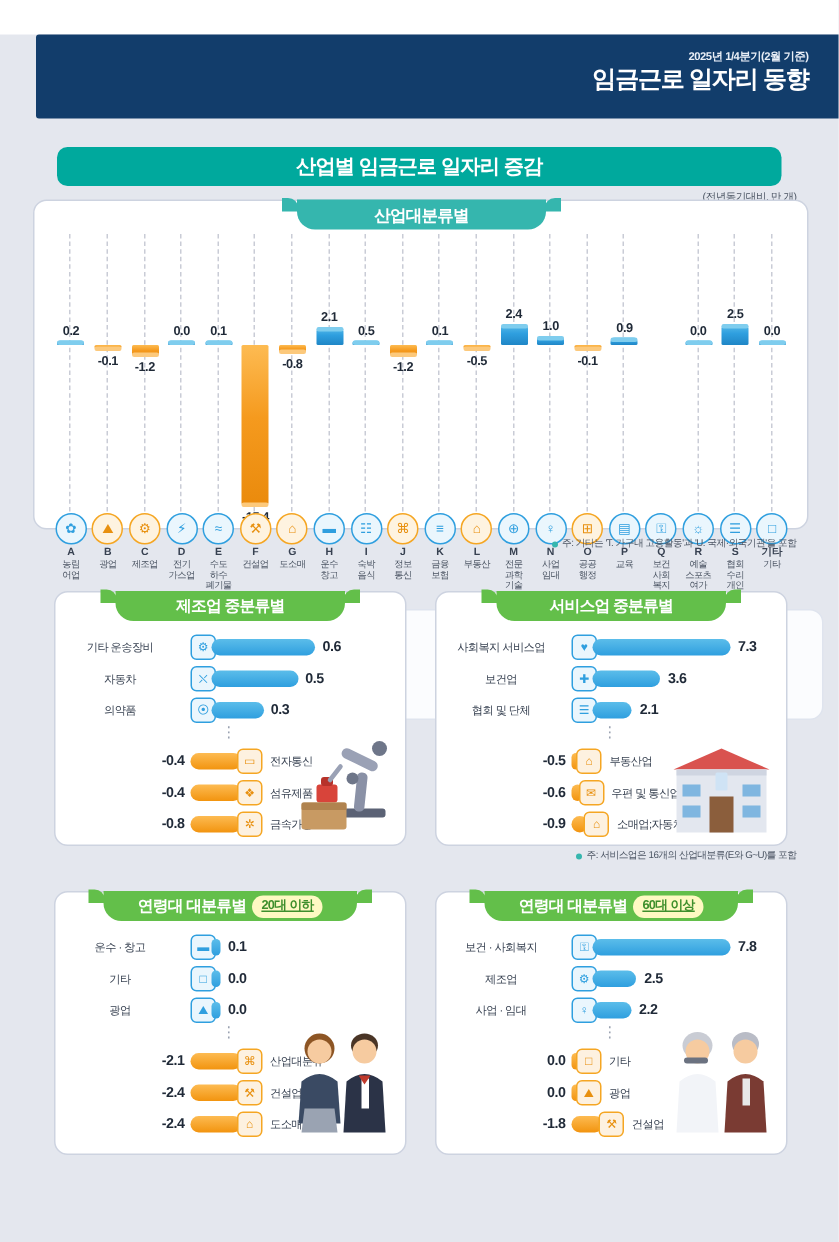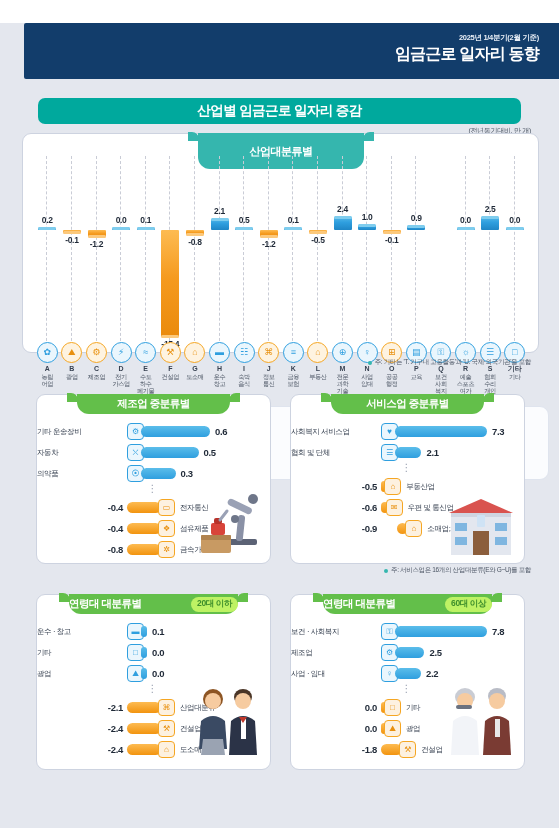--- a/index.html
+++ b/index.html
@@ -34,21 +34,21 @@
     position:absolute;right:28px;top:126px;font-size:7px;color:#4b5563;letter-spacing:-.3px;
   }
 
   
   .card{
     position:absolute;background:#fff;border:1px solid #cdd3e0;border-radius:9px;
   }
   .card-main{left:22px;top:133px;width:515px;height:218px;}
 
   .cap{
-    position:absolute;height:36px;background:#35b6ae;border-radius:0 0 12px 12px;
+    position:absolute;height:20px;background:#35b6ae;border-radius:0 0 12px 12px;
     color:#fff;font-size:11px;font-weight:bold;letter-spacing:-.5px;
     display:flex;align-items:center;justify-content:center;
   }
   .cap-main{left:175px;top:-1px;width:166px;}
   .cap-notch{position:absolute;top:-1px;width:11px;height:9px;background:#35b6ae;}
   .cap-notch.l{left:-10px;border-radius:0 7px 0 0;}
   .cap-notch.r{right:-10px;border-radius:7px 0 0 0;}
 
   
   .chart{position:absolute;left:12px;top:22px;width:492px;height:190px;}
@@ -116,31 +116,31 @@
   .cap-g{
     position:absolute;height:20px;background:#63bf4a;border-radius:0 0 12px 12px;
     color:#fff;font-size:10.5px;font-weight:bold;letter-spacing:-.5px;
     display:flex;align-items:center;justify-content:center;gap:4px;
     top:-1px;
   }
   .cap-g .notch{position:absolute;top:-1px;width:11px;height:9px;background:#63bf4a;}
   .cap-g .notch.l{left:-10px;border-radius:0 7px 0 0;}
   .cap-g .notch.r{right:-10px;border-radius:7px 0 0 0;}
   .cap-g1{left:40px;width:153px;}
-  .cap-g2{left:32px;width:169px;justify-content:space-between;}
+  .cap-g2{left:32px;width:169px;}
   .badge{
-    background:#bef264;color:#3e8f2c;border-radius:9px;padding:1.5px 6px;
-    font-size:8.5px;font-weight:bold;letter-spacing:-.4px;
+    background:#fef9c3;color:#3e8f2c;border-radius:9px;padding:1.5px 6px;
+    font-size:8.5px;font-weight:bold;letter-spacing:-.4px;text-decoration:underline;
   }
 
   
   .rows{position:absolute;left:0;top:26px;width:100%;}
   .row{position:relative;height:21px;display:flex;align-items:center;}
   .row .lbl{
-    font-size:7.5px;color:#374151;letter-spacing:-.4px;text-align:left;white-space:nowrap;
+    font-size:7.5px;color:#374151;letter-spacing:-.4px;text-align:center;white-space:nowrap;
   }
   .row .val{
     font-size:9.5px;font-weight:bold;color:#1f2937;letter-spacing:-.3px;white-space:nowrap;
   }
   .hbar{height:11px;border-radius:6px;}
   .hbar.pos{background:linear-gradient(180deg,#5bbdea,#2f9fdf);}
   .hbar.neg{background:linear-gradient(180deg,#fdbb52,#f2940f);}
   .sq{
     width:15px;height:15px;border-radius:4px;border:1.6px solid #2f9fdf;background:#eaf6fd;
     display:flex;align-items:center;justify-content:center;font-size:8px;color:#2f9fdf;flex:0 0 auto;
@@ -482,40 +482,46 @@
       <span>서비스업 중분류별</span>
     </div>
     <div class="rows" id="rows-services">
         <div class="row rp">
           <div class="lbl">사회복지 서비스업</div>
           <div class="sq">♥</div>
           <div class="hbar pos" style="width: 92px; margin-left: -3px;"></div>
           <div class="val" style="margin-left:5px">7.3</div>
         </div>
         <div class="row rp">
+          <div class="lbl">보건업</div>
+          <div class="sq">✚</div>
+          <div class="hbar pos" style="width: 45.3699px; margin-left: -3px;"></div>
+          <div class="val" style="margin-left:5px">3.6</div>
+        </div>
+        <div class="row rp">
           <div class="lbl">협회 및 단체</div>
           <div class="sq">☰</div>
           <div class="hbar pos" style="width: 26.4658px; margin-left: -3px;"></div>
           <div class="val" style="margin-left:5px">2.1</div>
         </div>
         <div class="ellipsis">⋮</div>
         <div class="row rn">
           <div class="val" style="width:86px;text-align:right;padding-right:4px">-0.5</div>
           <div class="hbar neg" style="width: 6.30137px; margin-right: -3px;"></div>
           <div class="sq or">⌂</div>
           <div class="lbl" style="width:auto;text-align:left;padding-left:5px">부동산업</div>
         </div>
         <div class="row rn">
           <div class="val" style="width:86px;text-align:right;padding-right:4px">-0.6</div>
           <div class="hbar neg" style="width: 7.56164px; margin-right: -3px;"></div>
           <div class="sq or">✉</div>
           <div class="lbl" style="width:auto;text-align:left;padding-left:5px">우편 및 통신업</div>
         </div>
         <div class="row rn">
-          <div class="val" style="width:86px;text-align:right;padding-right:20px">-0.9</div>
+          <div class="val" style="width:86px;text-align:right;padding-right:4px">-0.9</div>
           <div class="hbar neg" style="width: 11.3425px; margin-right: -3px;"></div>
           <div class="sq or">⌂</div>
           <div class="lbl" style="width:auto;text-align:left;padding-left:5px">소매업;자동차 제외</div>
         </div>
       </div>
     <svg class="art" width="80" height="62" viewBox="0 0 80 62" style="left:150px;top:100px;">
       <path d="M8 18 L40 4 L72 18 Z" fill="#d9534f"></path>
       <rect x="10" y="18" width="60" height="42" fill="#e3e7ef"></rect>
       <rect x="10" y="18" width="60" height="4" fill="#cfd5e1"></rect>
       <rect x="32" y="36" width="16" height="24" fill="#8b5e3c"></rect>

